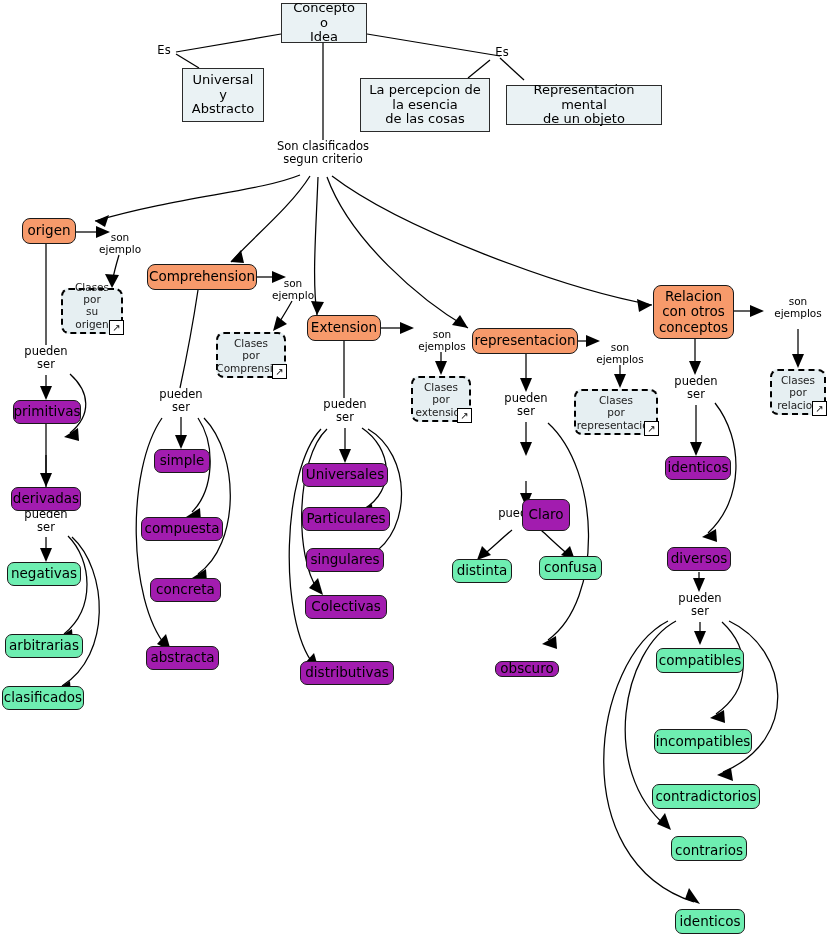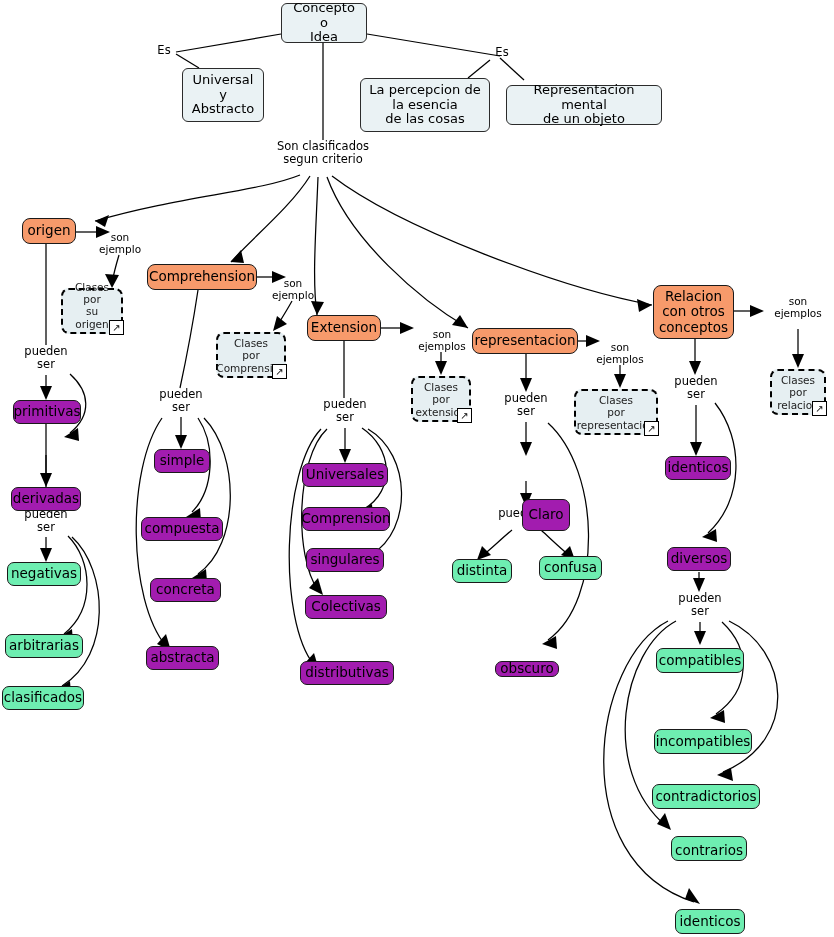--- a/index.html
+++ b/index.html
@@ -15,21 +15,21 @@
   svg.links polygon{fill:#000000;stroke:none;}
 
   .node{
     position:absolute;box-sizing:border-box;
     display:flex;align-items:center;justify-content:center;
     text-align:center;line-height:1.12;
     border:1px solid #000000;border-radius:7px;
     color:#000000;white-space:pre-line;
     padding:2px 6px;
   }
-  .node.top{background:#eaf2f4;border-color:#2b2b2b;border-radius:6px;font-size:13px;}
+  .node.top{background:#eaf2f4;border-color:#2b2b2b;border-radius:0;font-size:13px;}
   .node.orange{background:#f79a6b;border-color:#1a1a1a;font-size:13.5px;border-radius:8px;}
   .node.blue{background:#a21caf;border-color:#1a1a1a;font-size:13.5px;border-radius:7px;}
   .node.green{background:#6eeeb1;border-color:#1a1a1a;font-size:13.5px;border-radius:7px;}
   .node.dashed{
     background:#e6eff2;border:2px dashed #000000;border-radius:8px;
     font-size:10.5px;color:#1c1c1c;line-height:1.18;align-items:flex-end;
   }
   .node.dashed .resize{
     position:absolute;right:-3px;bottom:-3px;width:13px;height:13px;
     border:1.5px solid #000;background:#fff;
@@ -342,21 +342,21 @@
     <span>concreta</span>
   </div>
   <div class="node blue" style="left:146px;top:646px;width:73px;height:24px;">
     <span>abstracta</span>
   </div>
 
   <div class="node blue" style="left:302px;top:463px;width:86px;height:24px;">
     <span>Universales</span>
   </div>
   <div class="node blue" style="left:302px;top:507px;width:88px;height:24px;">
-    <span>Comprension</span>
+    <span>Particulares</span>
   </div>
   <div class="node blue" style="left:306px;top:548px;width:78px;height:24px;">
     <span>singulares</span>
   </div>
   <div class="node blue" style="left:305px;top:595px;width:82px;height:24px;">
     <span>Colectivas</span>
   </div>
   <div class="node blue" style="left:300px;top:661px;width:94px;height:24px;">
     <span>distributivas</span>
   </div>

